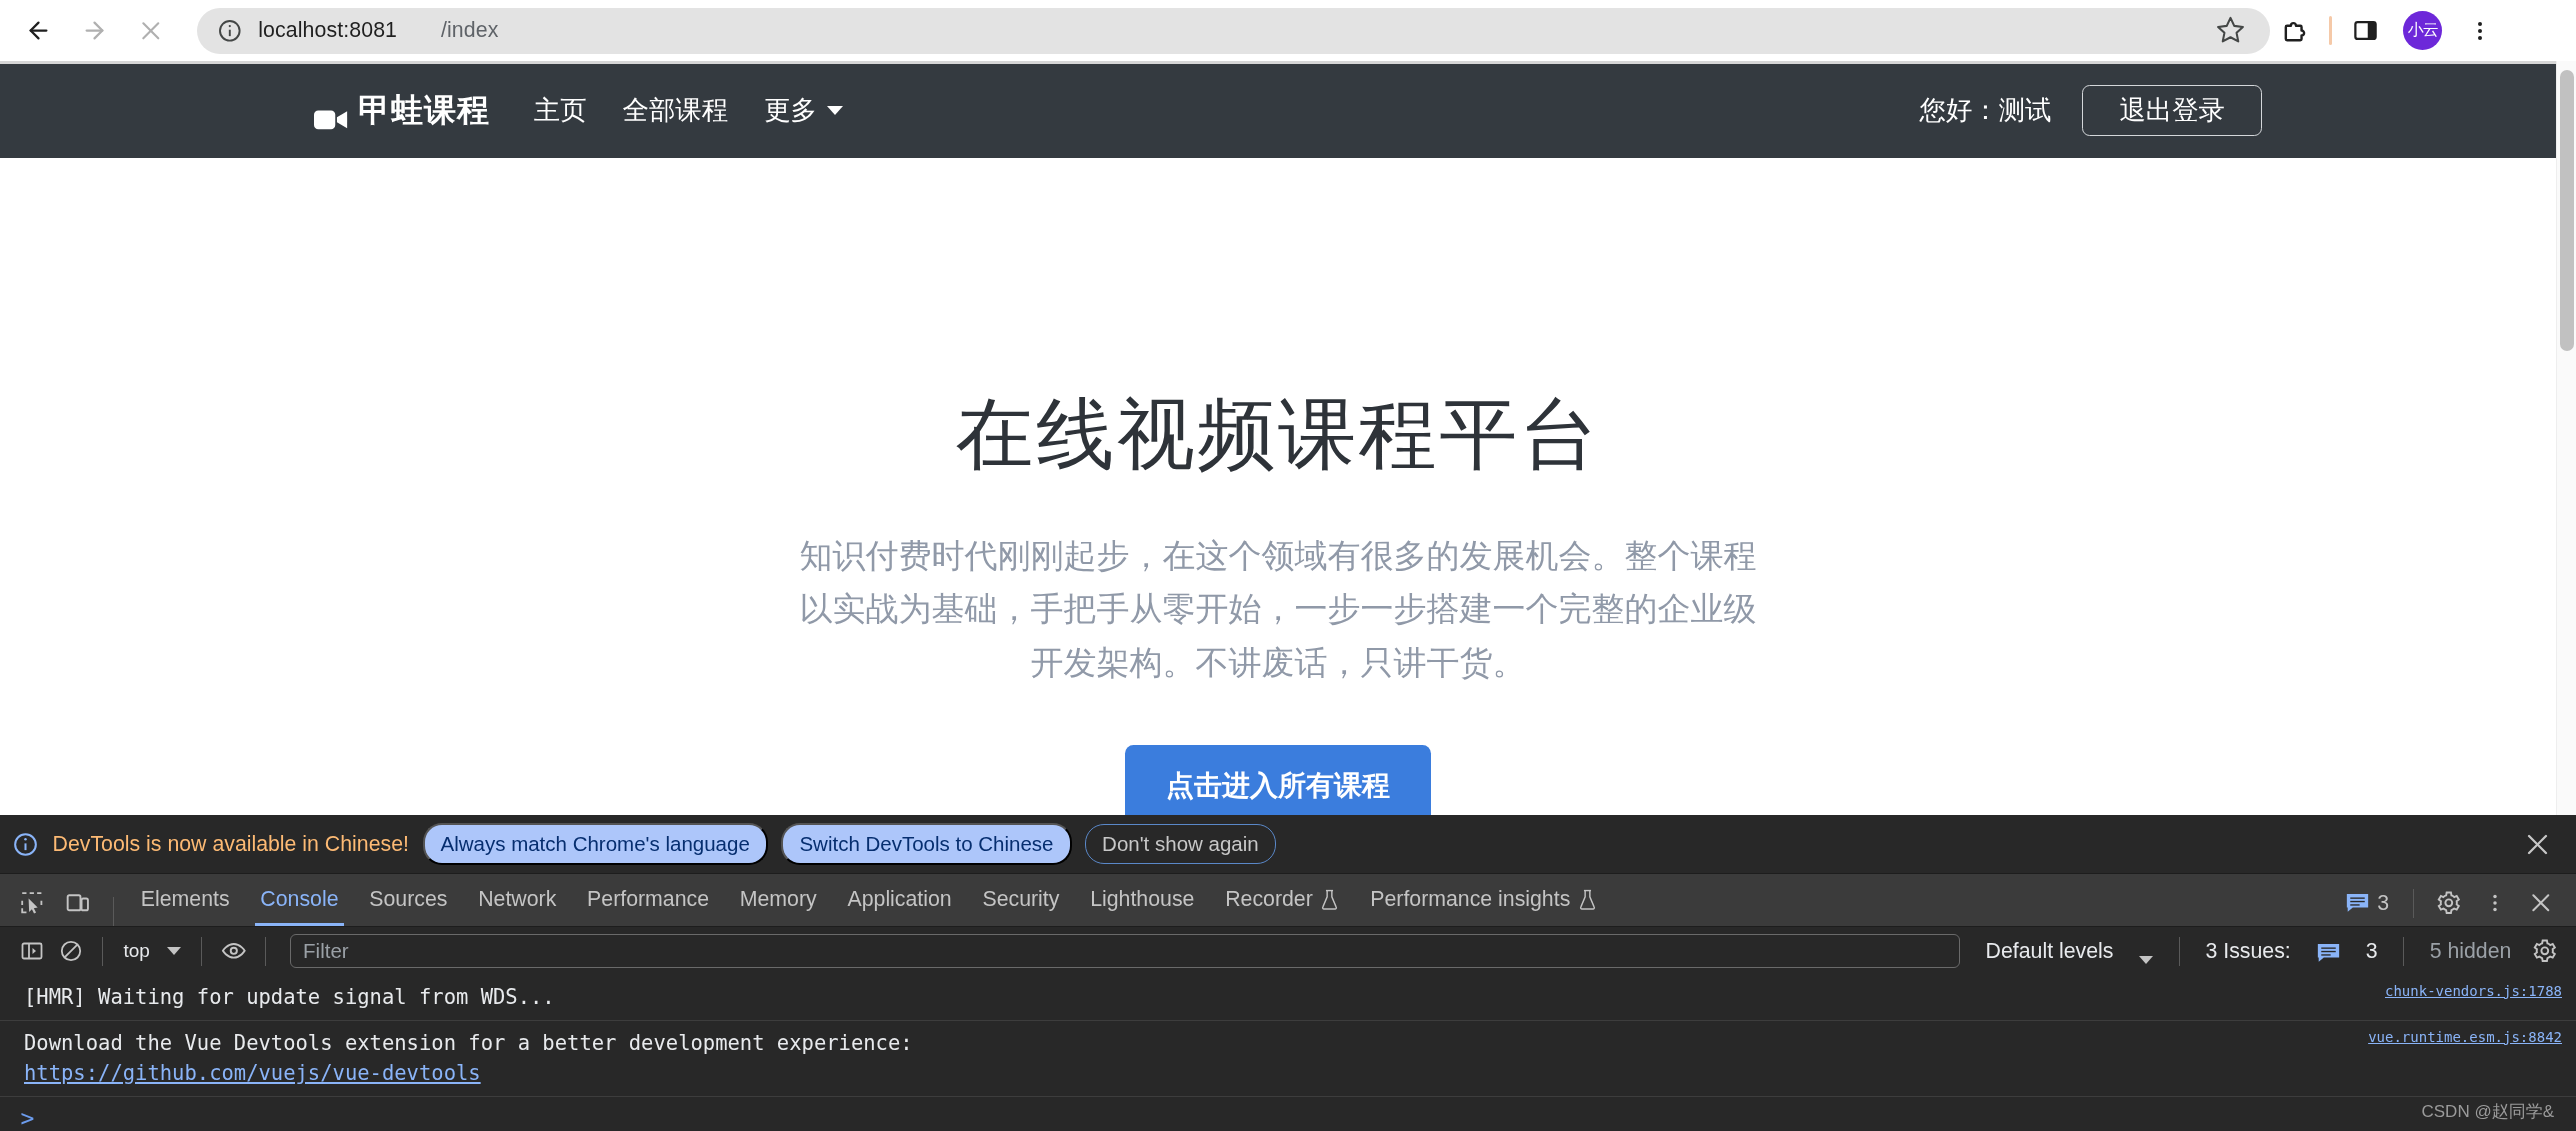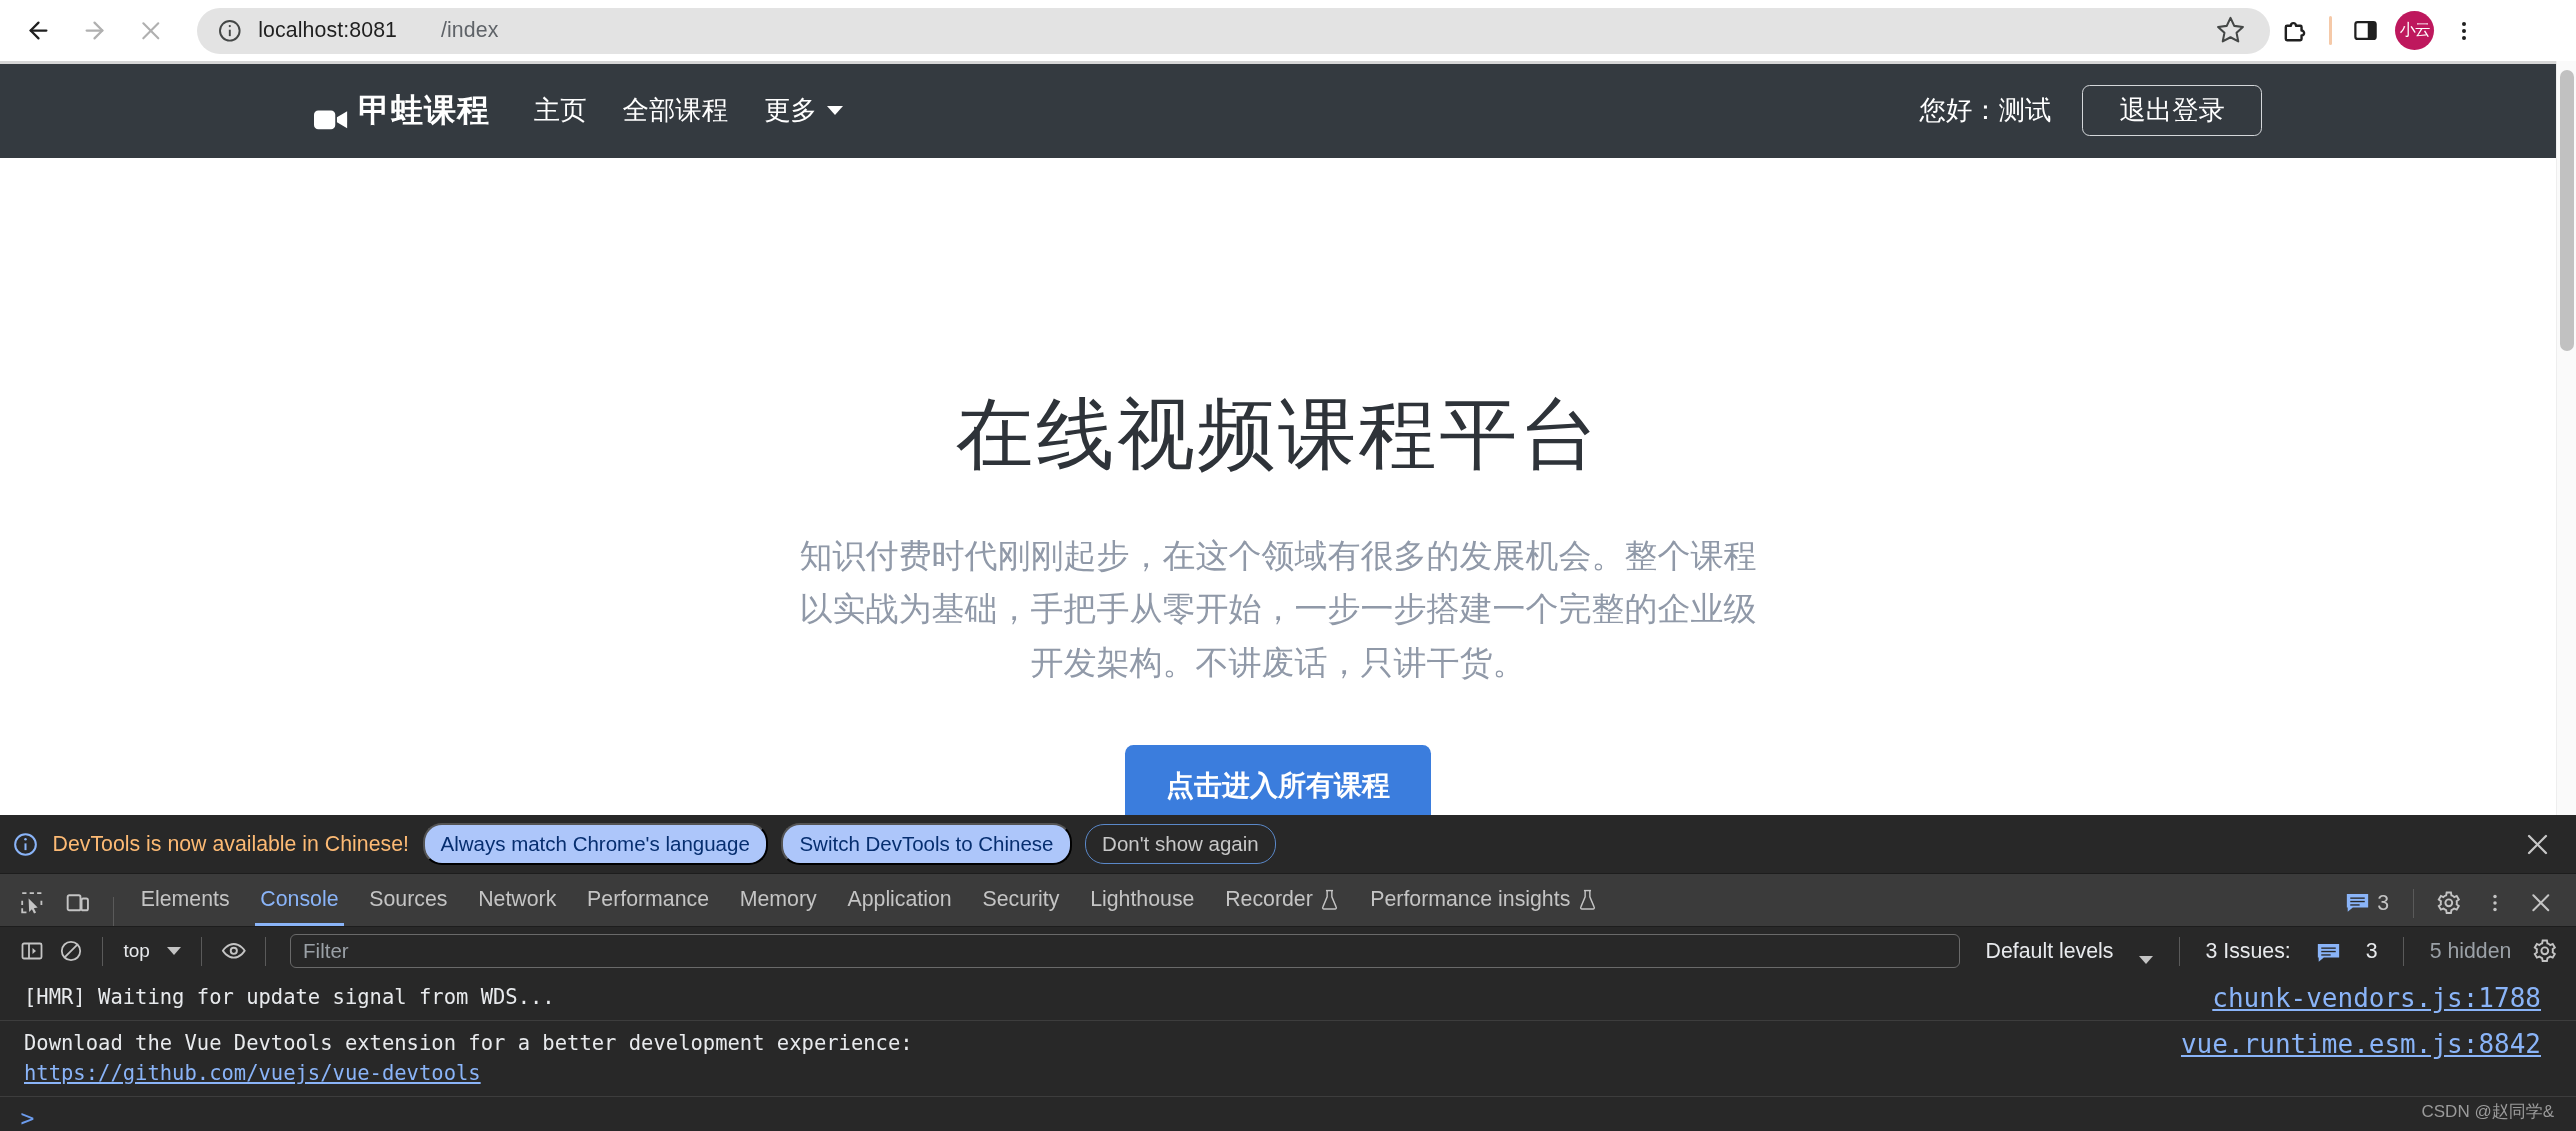--- a/index.html
+++ b/index.html
@@ -36,23 +36,23 @@
   }
   .omni-url .dim { color: #5f6368; margin-left: 44px; }
   .omni-star { width: 34px; height: 34px; color: #444746; margin-right: 6.8px; }
   .tb-right { display: flex; align-items: center; gap: 0px; padding-right: 8.5px; }
   .tb-icon {
     width: 51px; height: 51px; display: flex; align-items: center; justify-content: center;
     color: #1f1f1f;
   }
   .tb-sep { width: 2.6px; height: 29px; background: #f5c9a8; margin: 0 8.5px; border-radius: 1.7px;}
   .avatar {
-    width: 39px; height: 39px; border-radius: 50%; background: #be185d;
+    width: 39px; height: 39px; border-radius: 50%; background: #6d28d9;
     color: #ffffff; font-size: 16px; display: flex; align-items: center;
-    justify-content: center; margin: 0 4px; letter-spacing: -0.9px; font-family: Liberation Serif, serif;
+    justify-content: center; margin: 0 12px; letter-spacing: -0.9px; font-family: Liberation Serif, serif;
   }
 
   
   .page { position: absolute; left: 0; top: 61px; width: 2556px; height: 785px; background: #fff; overflow: hidden; }
   .topline { position:absolute; left:0; top:0; width:2556px; height:2.6px; background:#d6d6d6;}
 
   .navbar {
     position: absolute; left: 0; top: 2.6px; width: 2556px; height: 94px;
     background: #343a40; display: flex; align-items: center;
   }
@@ -135,21 +135,21 @@
   .cb-text { color: #e8eaed; font-size: 21.3px; padding: 0 13.6px; display: flex; align-items: flex-end; gap: 26px; white-space: nowrap; }
   .cb-text.dim { color: #9aa0a6; }
 
   .dt-log { background: #282828; font-family: "DejaVu Sans Mono", "Liberation Mono", monospace; }
   .log-row {
     position: relative; display: flex; align-items: flex-start;
     border-bottom: 0.9px solid #3d3d3d; padding: 7.7px 12px 7.7px 24px; min-height: 38px;
   }
   .log-text { color: #e8eaed; font-size: 20.5px; line-height: 1.45; }
   .log-link { color: #8ab4f8; text-decoration: underline; font-size: 20.5px; }
-  .log-src { position: absolute; right: 35px; top: 7.7px; color: #8ab4f8; text-decoration: underline; font-size: 26px; }
+  .log-src { position: absolute; right: 14px; top: 7.7px; color: #8ab4f8; text-decoration: underline; font-size: 14px; }
   .prompt-row { display: flex; align-items: center; padding: 8.5px 12px 8.5px 20.5px; }
   .prompt-chev { color: #6c9ced; font-size: 23px; font-family: "DejaVu Sans Mono", monospace; }
 
   .watermark {
     position: absolute; right: 22px; bottom: 8.5px; color: #9a9a9a; font-size: 17px;
   }
 </style>
 </head>
 <body>
 

